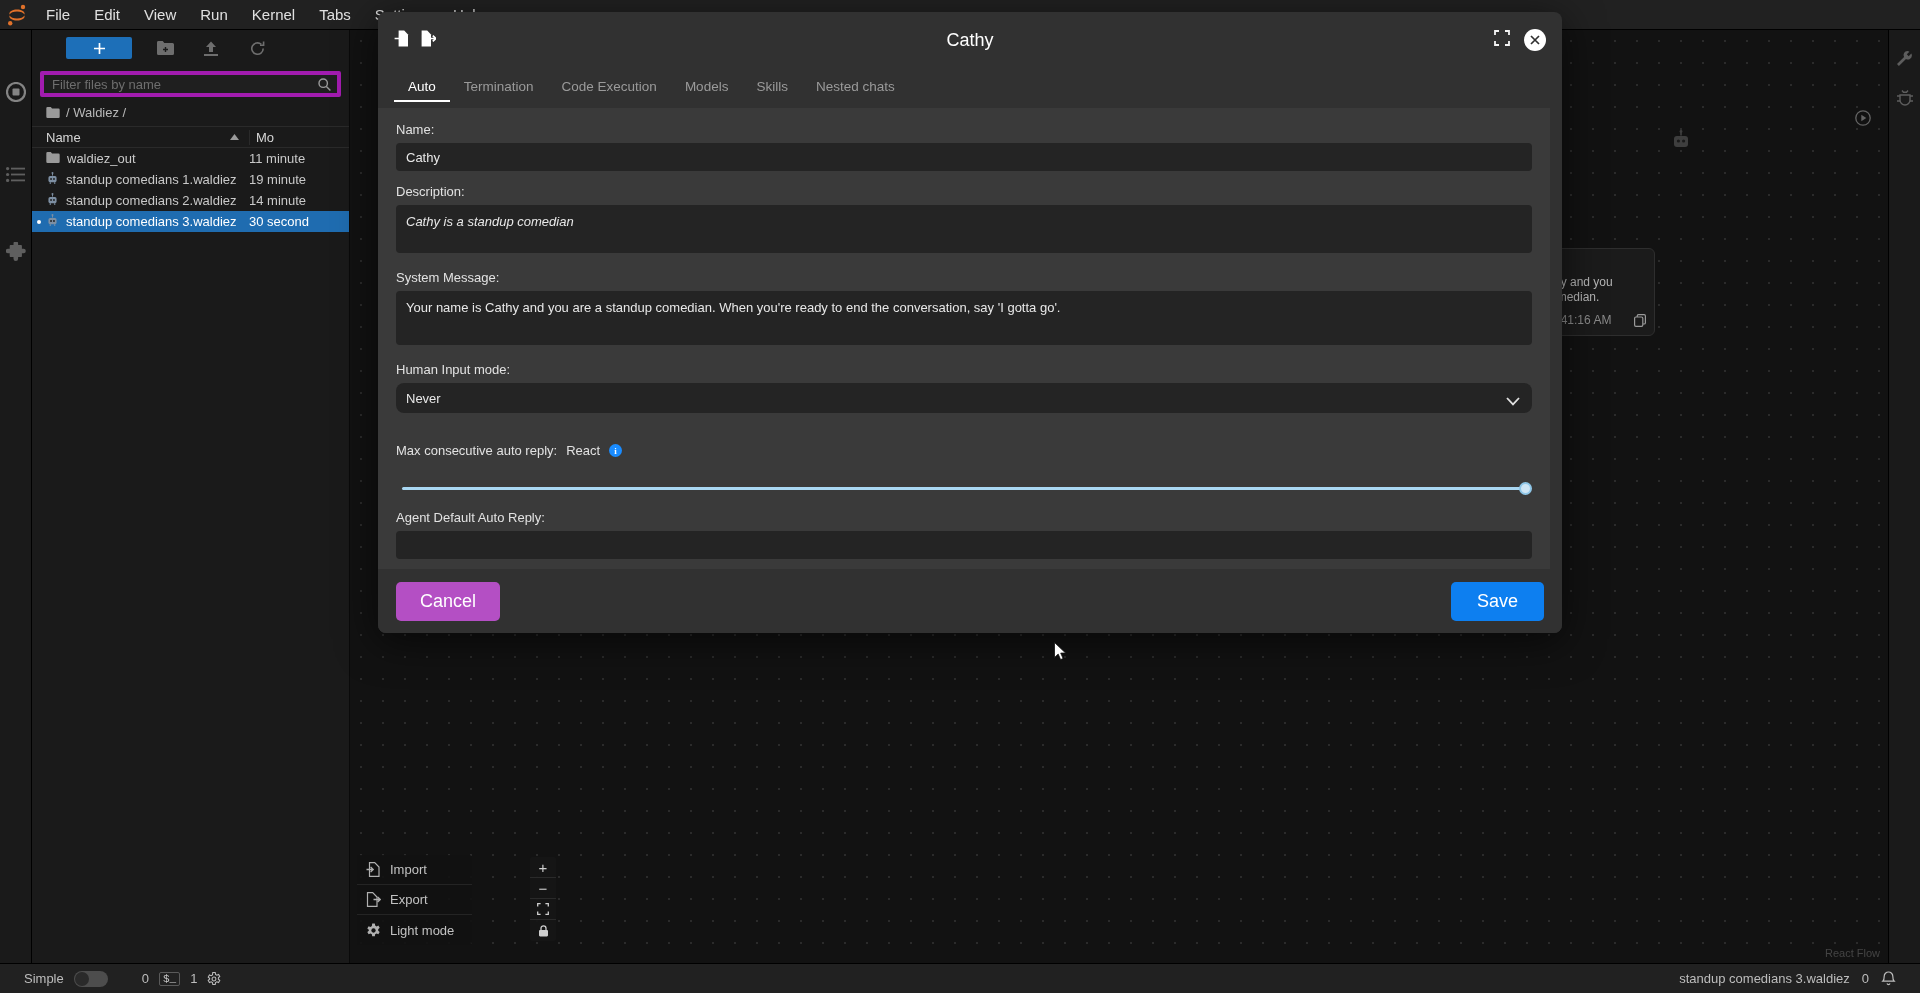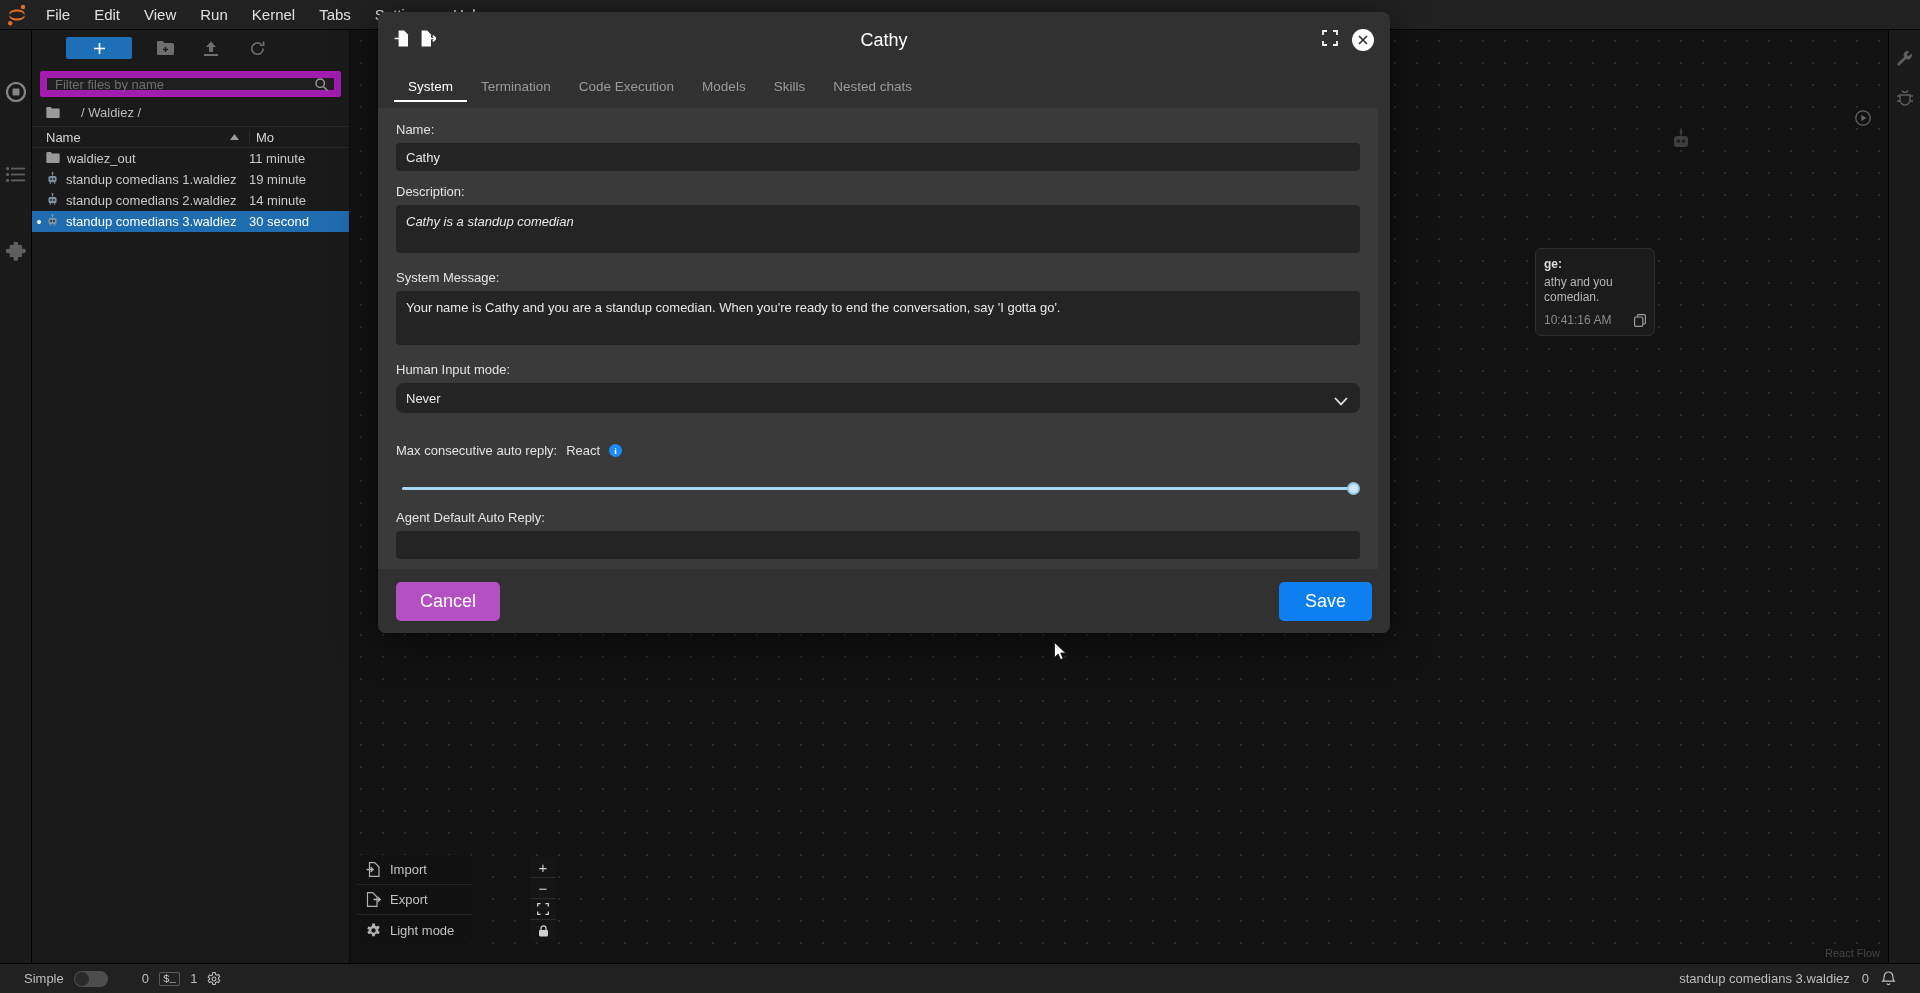--- a/index.html
+++ b/index.html
@@ -56,31 +56,31 @@
     display: flex; align-items: center; justify-content: center; cursor: pointer;
     margin-left: 28px;
   }
   .fb-tb-icon {
     width: 34px; height: 24px; display: flex; align-items: center; justify-content: center;
     opacity: .66; cursor: pointer;
   }
 
   .fb-filter {
     margin: 9px 8px 0 8px; height: 26px; background: #1f1f1f;
-    border: 7px solid #a21caf; border-radius: 2px;
+    border: 4px solid #a21caf; border-radius: 2px;
     display: flex; align-items: center; padding: 0 6px 0 8px;
   }
   .fb-filter input {
     flex: 1; background: transparent; border: none; outline: none;
     color: #c8c8c8; font-size: 13px; font-family: "Liberation Sans", sans-serif;
   }
   .fb-filter input::placeholder { color: #6e6e6e; }
 
   .fb-breadcrumb {
-    display: flex; align-items: center; gap: 21px; padding: 8px 10px 6px 14px;
+    display: flex; align-items: center; gap: 6px; padding: 8px 10px 6px 14px;
     font-size: 13px; color: #b9b9b9;
   }
 
   .fb-head {
     display: flex; align-items: center; height: 22px;
     border-top: 1px solid #2a2a2a; border-bottom: 1px solid #2a2a2a;
     font-size: 13px; color: #d6d6d6; padding-left: 14px;
   }
   .fb-head .col-name { flex: 1; display: flex; align-items: center; gap: 6px; }
   .fb-head .col-mod { width: 100px; padding-left: 6px; border-left: 1px solid #2a2a2a; }
@@ -172,21 +172,21 @@
     position: absolute; left: 1px; top: 1px; width: 14px; height: 14px;
     border-radius: 50%; background: #2a2a2a;
   }
   .sb-kernel {
     border: 1px solid #5a5a5a; border-radius: 2px; padding: 0px 3px;
     font-family: "Liberation Mono", monospace; font-size: 11px; color: #c9c9c9;
   }
 
   
   .modal {
-    position: absolute; left: 378px; top: 12px; width: 1012px; height: 621px;
+    position: absolute; left: 378px; top: 12px; width: 1184px; height: 621px;
     background: #313131; border-radius: 8px; z-index: 50;
     box-shadow: 0 8px 40px rgba(0,0,0,.6);
     display: flex; flex-direction: column; overflow: hidden;
   }
   .modal-header {
     position: relative; height: 56px; display: flex; align-items: center;
     padding: 0 16px; flex-shrink: 0;
   }
   .mh-icons { display: flex; gap: 10px; align-items: center; }
   .mh-title {
@@ -562,21 +562,21 @@
         </span>
         <span class="close-circle">
           <svg width="10" height="10" viewBox="0 0 10 10">
             <path d="M1 1 9 9M9 1 1 9" stroke="#313131" stroke-width="1.7"></path>
           </svg>
         </span>
       </div>
     </div>
 
     <div class="modal-tabs" id="modal-tabs">
-        <div class="tab active">System</div>
+        <div class="tab active">Auto</div>
         <div class="tab">Termination</div>
         <div class="tab">Code Execution</div>
         <div class="tab">Models</div>
         <div class="tab">Skills</div>
         <div class="tab">Nested chats</div>
       </div>
 
     <div class="modal-body">
 
       <div class="field-label">Name:</div>

